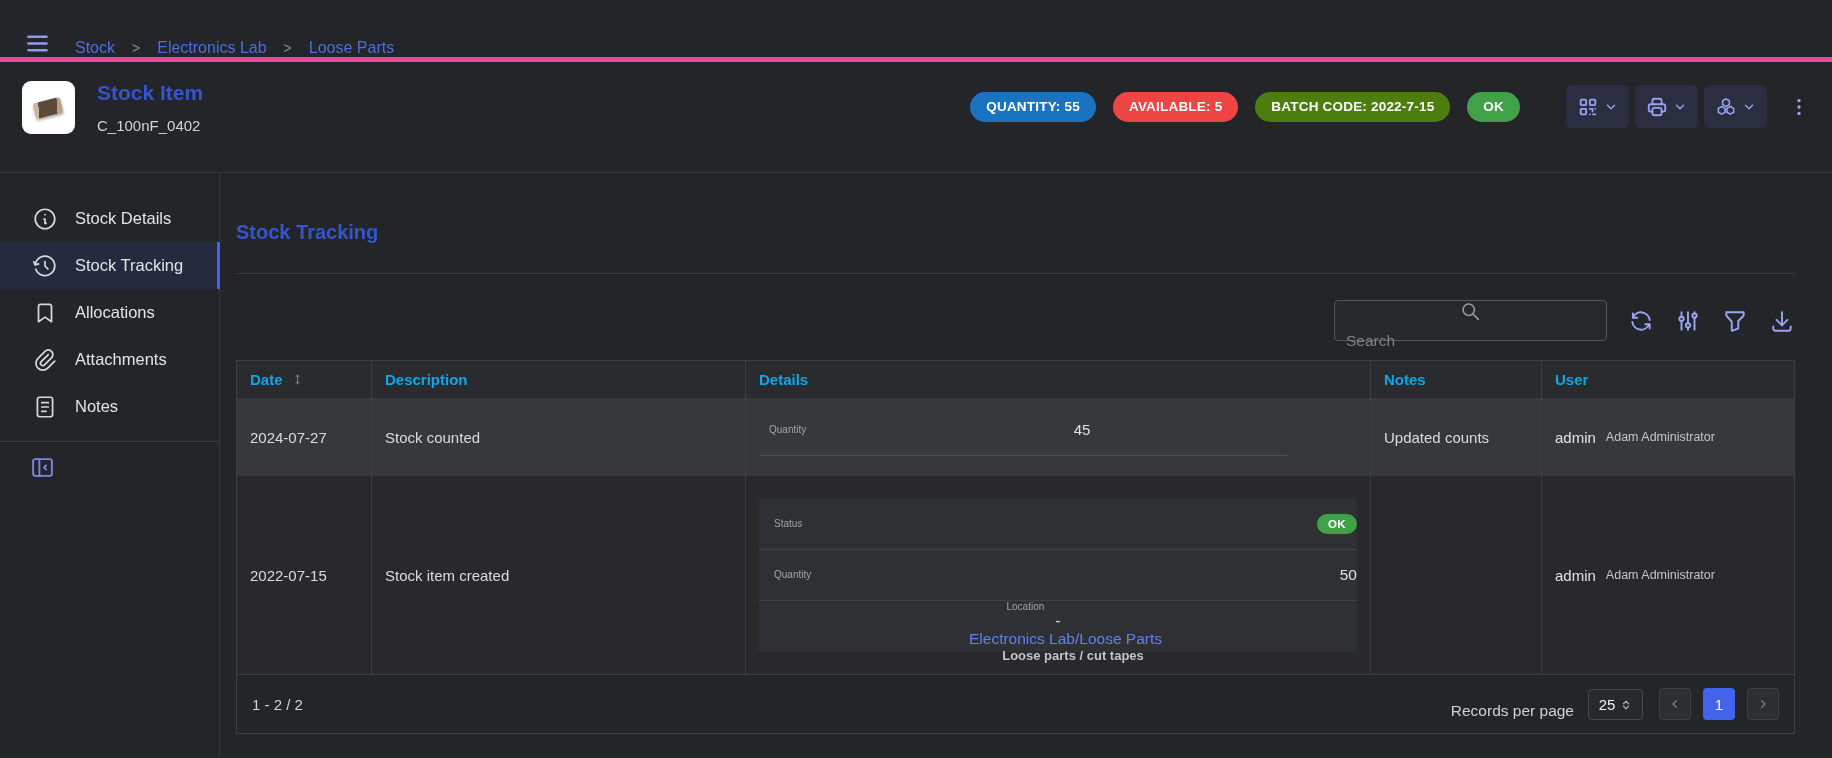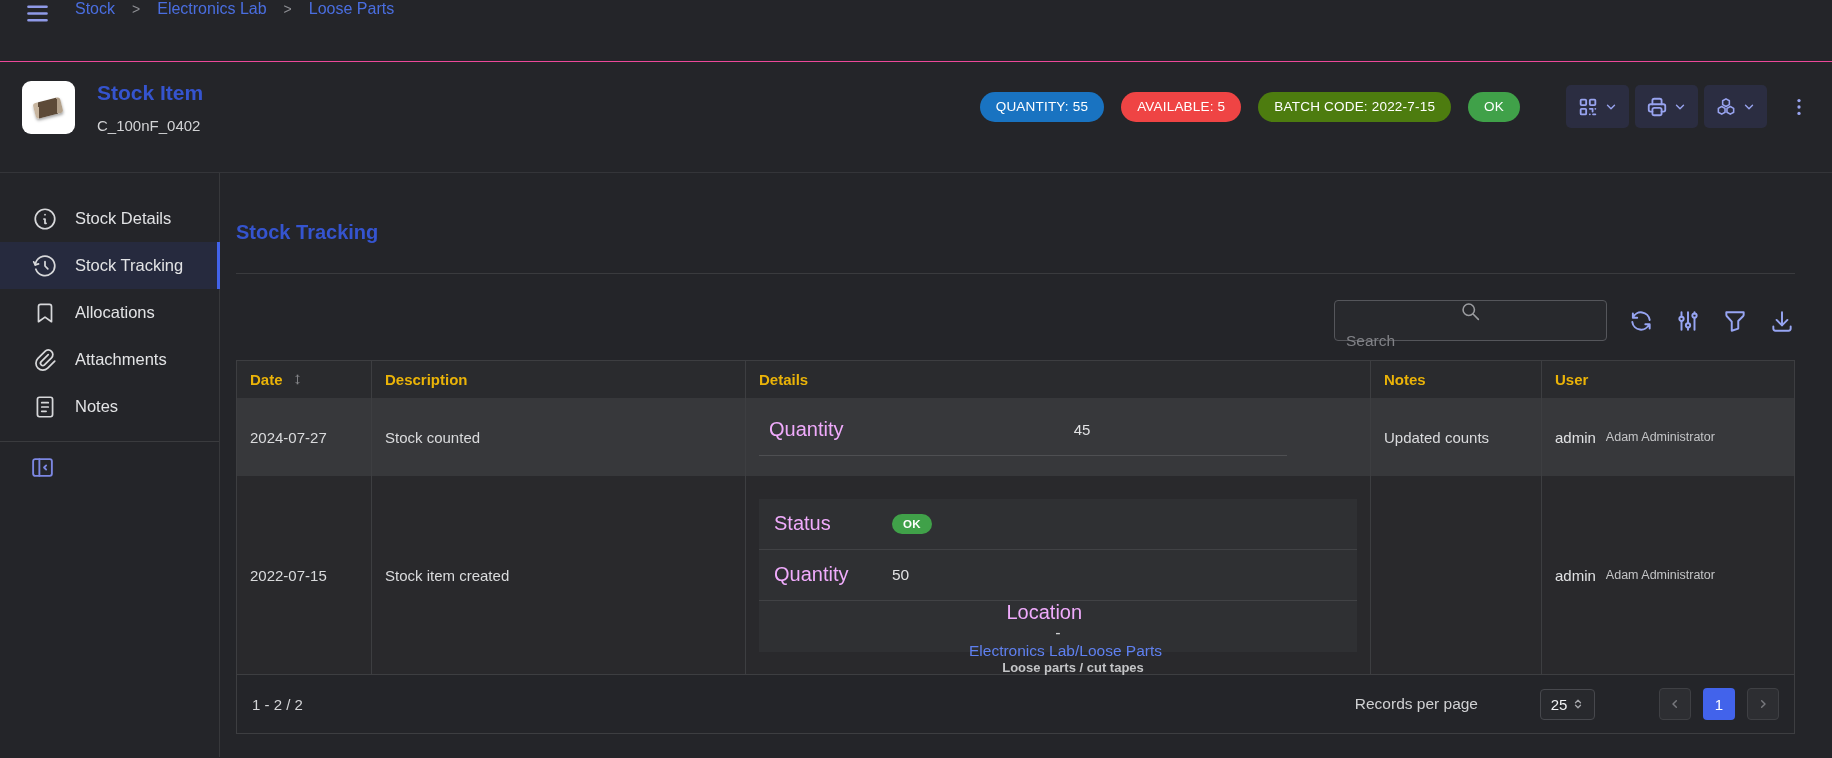--- a/index.html
+++ b/index.html
@@ -6,40 +6,40 @@
   html,body { width:1832px; height:758px; }
   body {
     background:#242529;
     font-family:"Liberation Sans", sans-serif;
     color:#e4e5e7;
     overflow:hidden;
   }
   svg { display:block; }
 
   
-  .topbar { height:62px; display:flex; align-items:flex-start; padding-left:24px; border-bottom:1px solid #ec4899; }
+  .topbar { height:62px; display:flex; align-items:flex-end; padding-left:24px; border-bottom:5px solid #ec4899; }
   .hamburger { color:#8f9ae8; cursor:pointer; margin-right:24px; }
   .crumbs { display:flex; align-items:center; gap:17px; font-size:16px; }
   .crumb { color:#4a6ee0; cursor:pointer; }
   .crumb-sep { color:#8d8e93; font-size:14px; }
 
   
   .pagehead { height:111px; display:flex; align-items:flex-start; padding:0 22px; border-bottom:1px solid #343539; }
   .head-left { display:flex; align-items:center; margin-top:19px; }
   .thumb { width:53px; height:53px; background:#ffffff; border-radius:9px; position:relative; overflow:hidden; }
   .cap-body { position:absolute; width:28px; height:16px; top:19px; left:12px; transform:rotate(-14deg); border-radius:3px;
     background:linear-gradient(100deg,#c8b6a0 0 19%,#5d4a38 19% 80%,#b3a18b 80%);
     box-shadow:0 2px 3px rgba(0,0,0,.35); }
   .head-text { margin-left:22px; }
   .head-title { color:#3554cf; font-size:21px; font-weight:bold; }
   .head-sub { color:#d2d3d5; font-size:15px; margin-top:12px; }
 
   .head-right { margin-left:auto; display:flex; align-items:center; margin-top:23px; }
   .badges { display:flex; gap:17px; align-items:center; margin-right:46px; }
-  .badge { height:30px; padding:0 16px; border-radius:15px; color:#fff; font-weight:normal; font-size:13.5px;
+  .badge { height:30px; padding:0 16px; border-radius:15px; color:#fff; font-weight:bold; font-size:13.5px;
     display:flex; align-items:center; letter-spacing:.2px; white-space:nowrap; }
   .action-btns { display:flex; gap:6px; align-items:center; }
   .icon-btn { width:63px; height:43px; background:#2b2d41; border-radius:5px; display:flex; align-items:center;
     justify-content:center; gap:5px; color:#98a3ef; cursor:pointer; }
   .dots-btn { margin-left:15px; color:#98a3ef; cursor:pointer; }
 
   
   .page-body { display:flex; height:584px; }
   .sidebar { width:220px; border-right:1px solid #37383b; padding-top:22px; flex-shrink:0; }
   .side-item { height:47px; display:flex; align-items:center; gap:17px; padding-left:32px; font-size:16.5px;
@@ -60,54 +60,54 @@
     display:flex; align-items:center; padding:0 11px; gap:10px;flex-direction:column; }
   .search-box svg { color:#9b9ca0; flex-shrink:0; }
   .search-input { background:transparent; border:none; outline:none; color:#e4e5e7; font-size:15.5px; width:100%;
     font-family:"Liberation Sans", sans-serif; }
   .search-input::placeholder { color:#818287; }
   .tool-icon { color:#97a5f3; cursor:pointer; }
 
   
   .card { margin-top:19px; border:1px solid #3d3e41; }
   .tgrid { display:grid; grid-template-columns:134px 374px 625px 171px 1fr; }
-  .t-head { background:#2a2b2e; font-size:15px; font-weight:bold; color:#eab308; }
+  .t-head { background:#2a2b2e; font-size:15px; font-weight:bold; color:#0ea5e9; }
   .th { padding:10px 13px; display:flex; align-items:center; gap:7px; border-left:1px solid #3d3e41; }
   .th:first-child { border-left:none; }
   .sort-icon { color:#85868a; }
 
   .t-row { cursor:pointer; }
   .row-1 { background:#37383b; min-height:78px; }
   .row-2 { background:#29292c; min-height:198px; }
   .td { padding:8px 13px; display:flex; align-items:center; border-left:1px solid #3d3e41; font-size:15px; color:#dadbdd; }
   .td:first-child { border-left:none; }
   .td-user { gap:10px; }
   .user-name { font-size:15px; color:#e0e1e3; }
   .user-full { font-size:12.5px; color:#c4c5c7; }
 
   .td-details1 { display:block; padding:6px 13px 0; border-left:1px solid #3d3e41; }
   .detail-line { display:flex; align-items:center; min-height:52px; border-bottom:1px solid #4e4f52; margin-right:70px; }
   .detail-line .d-label { padding-left:10px; }
   .detail-line .d-center-val { flex:1; text-align:center; font-size:15px; color:#e0e1e3; }
 
   .td-details2 { border-left:1px solid #3d3e41; padding:10px 13px; display:flex; align-items:center; }
   .detail-panel { background:#2f3033; width:100%; }
-  .d-row { display:flex; align-items:center; height:51px; padding-left:15px; border-bottom:1px solid #414245; }
+  .d-row { display:flex; align-items:center; height:51px; padding-left:15px; border-bottom:1px solid #414245;justify-content:space-between; }
   .d-row:last-child { border-bottom:none;flex-direction:column; }
-  .d-label { width:118px; font-size:20px; color:#f0abfc; flex-shrink:0; }
+  .d-label { width:118px; font-size:10px; color:#a3a3a3; flex-shrink:0; }
   .d-val { font-size:15.5px; color:#e0e1e3; }
   .ok-badge { color:#fff; font-size:11.5px; font-weight:bold; padding:4px 11px; border-radius:11px; letter-spacing:.4px; }
   .d-dash { color:#cfd0d2; margin-right:15px; }
   .d-link { color:#5f80f0; font-size:15.5px; cursor:pointer; }
   .d-note { margin-left:15px; font-size:13px; color:#c3c4c6;font-weight:bold; }
 
   
   .t-foot { border-top:1px solid #3d3e41; height:59px; display:flex; align-items:center; padding:0 15px;
     font-size:15px; color:#d4d5d7; }
-  .foot-right { margin-left:auto; display:flex; align-items:center;gap:48px; }
+  .foot-right { margin-left:auto; display:flex; align-items:flex-end; }
   .rpp-label { font-size:15.5px; color:#d0d1d3; }
   .select { width:55px; height:31px; background:#28292d; border:1px solid #47484d; border-radius:4px; margin-left:14px;
     display:flex; align-items:center; justify-content:center; gap:5px; font-size:15px; color:#f0f1f3; cursor:pointer; }
   .select svg { color:#a8a9ad; }
   .pager { display:flex; align-items:center; gap:12px; margin-left:16px; }
   .page-btn { width:32px; height:32px; border-radius:4px; display:flex; align-items:center; justify-content:center;
     font-size:15px; cursor:pointer; }
   .page-nav { background:#2d2e32; border:1px solid #3f4044; color:#77787d; }
   .page-current { background:#4263eb; color:#fff; }
 </style>

